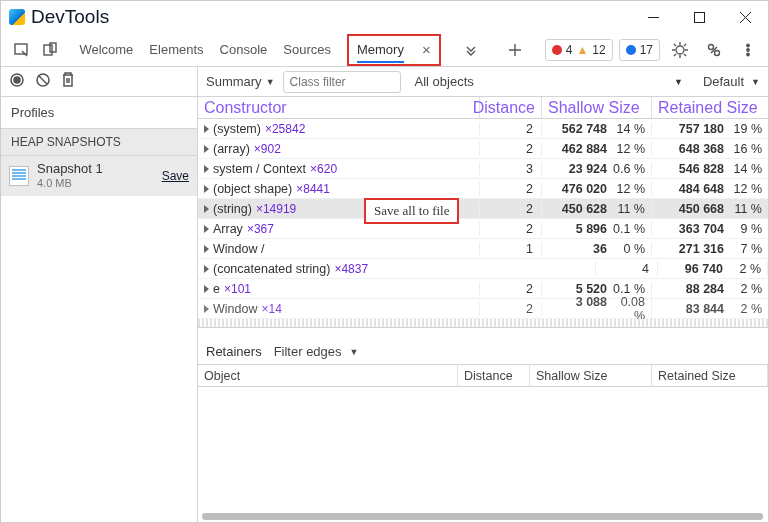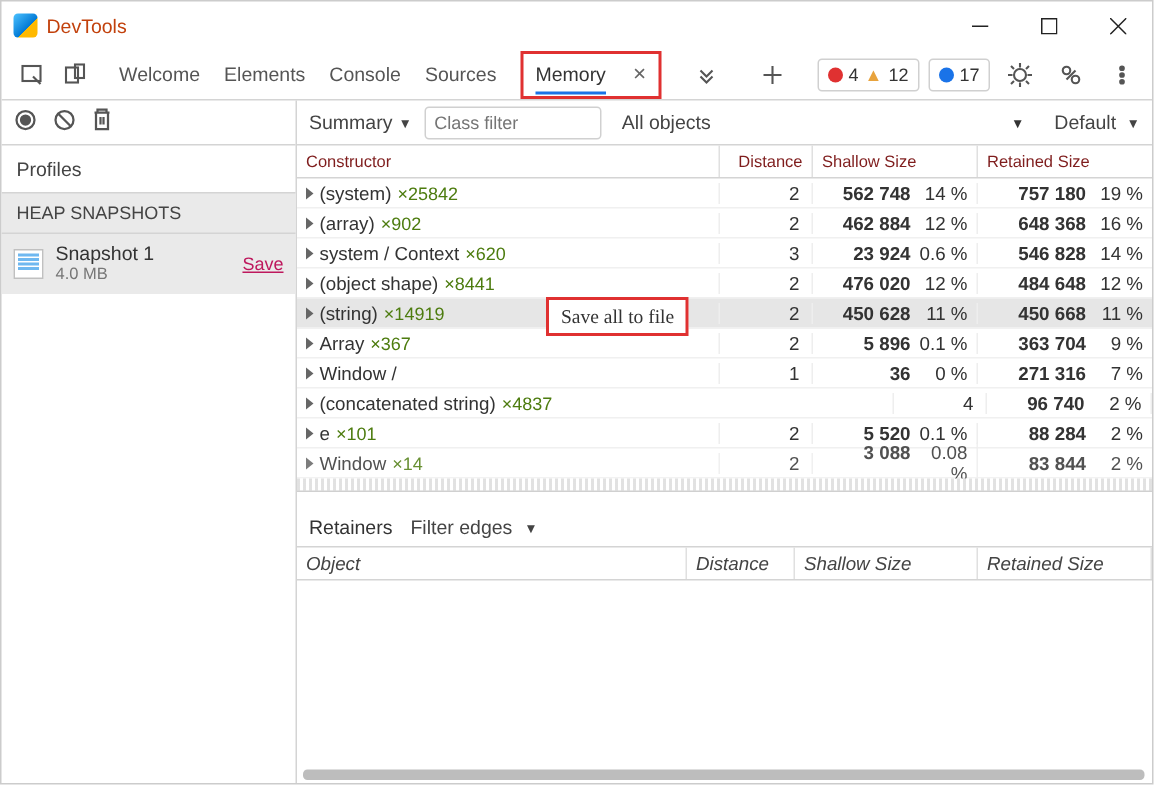--- a/index.html
+++ b/index.html
@@ -1,19 +1,19 @@
 <!DOCTYPE html>
 <html><head>
 <meta charset="utf-8">
 <style>
 * { box-sizing: border-box; margin: 0; padding: 0; font-family: "Segoe UI", Arial, sans-serif; }
 body { width: 769px; height: 523px; background: #fff; border: 1px solid #ccc; overflow: hidden; font-size: 13px; color: #333; }
 .titlebar { height: 32px; display: flex; align-items: center; padding-left: 8px; }
 .logo { width: 16px; height: 16px; background: linear-gradient(135deg,#4cc2ff,#0078d4 60%,#ffb900 60%); border-radius: 3px; margin-right: 6px; }
-.title { flex: 1; font-size: 13px; color: #c2410c; }
+.title { flex: 1; font-size: 19px; color: #0f172a; }
 .winbtn { width: 46px; height: 30px; display: flex; align-items: center; justify-content: center; }
 .winbtn svg { stroke: #222; stroke-width: 1; fill: none; }
 .toolbar { height: 34px; display: flex; align-items: center; border-bottom: 1px solid #d4d4d4; padding: 0 6px; gap: 2px; position: relative; }
 .tbicon { width: 28px; height: 28px; display: flex; align-items: center; justify-content: center; }
 .tbicon svg { stroke: #555; stroke-width: 1.4; fill: none; }
 .tabs { display: flex; align-items: center; gap: 16px; margin: 0 14px; }
 .tab { padding: 6px 0; color: #555; cursor: default; }
 .tab.active { color: #333; }
 .tab-wrap { display: flex; align-items: center; gap: 18px; padding: 0 8px; border: 2px solid #e03131; height: 32px; }
 .tab-wrap .active { border-bottom: 2px solid #1a73e8; padding-bottom: 4px; }
@@ -26,49 +26,49 @@
 .leftbar { height: 30px; display: flex; align-items: center; gap: 10px; padding: 0 8px; border-bottom: 1px solid #d4d4d4; }
 .leftbar svg { stroke: #555; stroke-width: 1.5; fill: none; }
 .profiles { padding: 8px 10px; color: #444; }
 .heapsect { background: #eaeaea; padding: 6px 10px; color: #444; font-size: 12px; border-top: 1px solid #d4d4d4; border-bottom: 1px solid #d4d4d4; }
 .snap { display: flex; align-items: center; padding: 6px 8px; background: #eaeaea; gap: 8px; }
 .snapicon { width: 20px; height: 20px; background: #fff; border: 1px solid #c0c0c0; display: flex; flex-direction: column; gap: 1px; padding: 2px; }
 .snapicon div { height: 2px; background: #6fb8f0; }
 .snaptext { flex: 1; line-height: 1.15; }
 .snapname { font-size: 13px; color: #333; }
 .snapsize { font-size: 11px; color: #777; }
-.save { text-decoration: underline; color: #be185d; font-size: 12px; margin-left: 16px; }
+.save { text-decoration: underline; color: #0f172a; font-size: 12px; margin-left: 16px; }
 .right { flex: 1; display: flex; flex-direction: column; }
 .filterbar { height: 30px; display: flex; align-items: center; gap: 8px; padding: 0 8px; border-bottom: 1px solid #d4d4d4; }
 .dropdown { display: flex; align-items: center; gap: 4px; color: #444; }
 .dd-arrow { font-size: 9px; }
 .classfilter { width: 118px; height: 22px; border: 1px solid #d0d0d0; border-radius: 3px; padding: 0 6px; color: #888; font-size: 12px; }
-.gridhdr { display: flex; height: 22px; border-bottom: 1px solid #d4d4d4; font-size: 11px; color: #7f1d1d; }
+.gridhdr { display: flex; height: 22px; border-bottom: 1px solid #d4d4d4; font-size: 16px; color: #8b5cf6; }
 .col-con { flex: 1; padding-left: 6px; display: flex; align-items: center; border-right: 1px solid #e0e0e0; }
 .col-dist { width: 62px; padding-right: 6px; display: flex; align-items: center; justify-content: flex-end; border-right: 1px solid #e0e0e0; }
 .col-sh { width: 110px; display: flex; align-items: center; padding-left: 6px; border-right: 1px solid #e0e0e0; }
 .col-ret { width: 116px; display: flex; align-items: center; padding-left: 6px; }
 .rows { position: relative; overflow: hidden; }
 .row { display: flex; height: 20px; align-items: center; border-bottom: 1px solid #f0f0f0; font-size: 12.5px; position: relative; }
 .row.sel { background: #e6e6e6; }
 .row.last-blur { filter: blur(0.4px); opacity: 0.85; }
 .rc-con { flex: 1; padding-left: 6px; display: flex; align-items: center; gap: 4px; border-right: 1px solid #eee; position: relative; }
 .rc-dist { width: 62px; text-align: right; padding-right: 8px; border-right: 1px solid #eee; }
 .rc-sh { width: 110px; display: flex; border-right: 1px solid #eee; }
 .rc-ret { width: 116px; display: flex; }
 .sz { flex: 1; text-align: right; padding-right: 4px; font-weight: bold; }
 .pct { width: 40px; text-align: right; padding-right: 6px; }
 .tri { width: 0; height: 0; border-top: 4px solid transparent; border-bottom: 4px solid transparent; border-left: 5px solid #666; }
 .cname { color: #333; }
-.ccount { color: #4d7c0f; font-size: 12px; }
+.ccount { color: #6d28d9; font-size: 12px; }
 .ctx { position: absolute; left: 364px; top: 198px; background: #fff; border: 2px solid #e03131; padding: 3px 8px; font-size: 13px; color: #333; z-index: 10; font-family: Liberation Serif, serif; }
 .scrollfade { height: 8px; background: repeating-linear-gradient(to right, #aaa 0 2px, transparent 2px 4px); opacity:.35; }
 .divider { height: 12px; border-top: 1px solid #d0d0d0; background:#fff; }
 .retbar { height: 26px; display: flex; align-items: center; gap: 12px; padding: 0 8px; font-size: 13px; border-bottom: 1px solid #d4d4d4; }
-.rethdr { display: flex; height: 22px; border-bottom: 1px solid #d4d4d4; font-size: 12.5px; color: #444; font-style: italic; }
+.rethdr { display: flex; height: 22px; border-bottom: 1px solid #d4d4d4; font-size: 12.5px; color: #444; }
 .rethdr > div { border-right: 1px solid #e0e0e0; padding-left: 6px; display: flex; align-items: center;}
 .rh-obj { flex:1; } .rh-dist{width:72px;} .rh-sh{width:122px;} .rh-ret{width:116px;border-right:none;}
 .scrollbot { position:absolute; bottom:3px; left:202px; right:6px; height:7px; background:#bdbdbd; border-radius:3px;}
 </style>
 </head>
 <body>
 
 <div class="ctx">Save all to file</div>
 
 <div class="titlebar">

